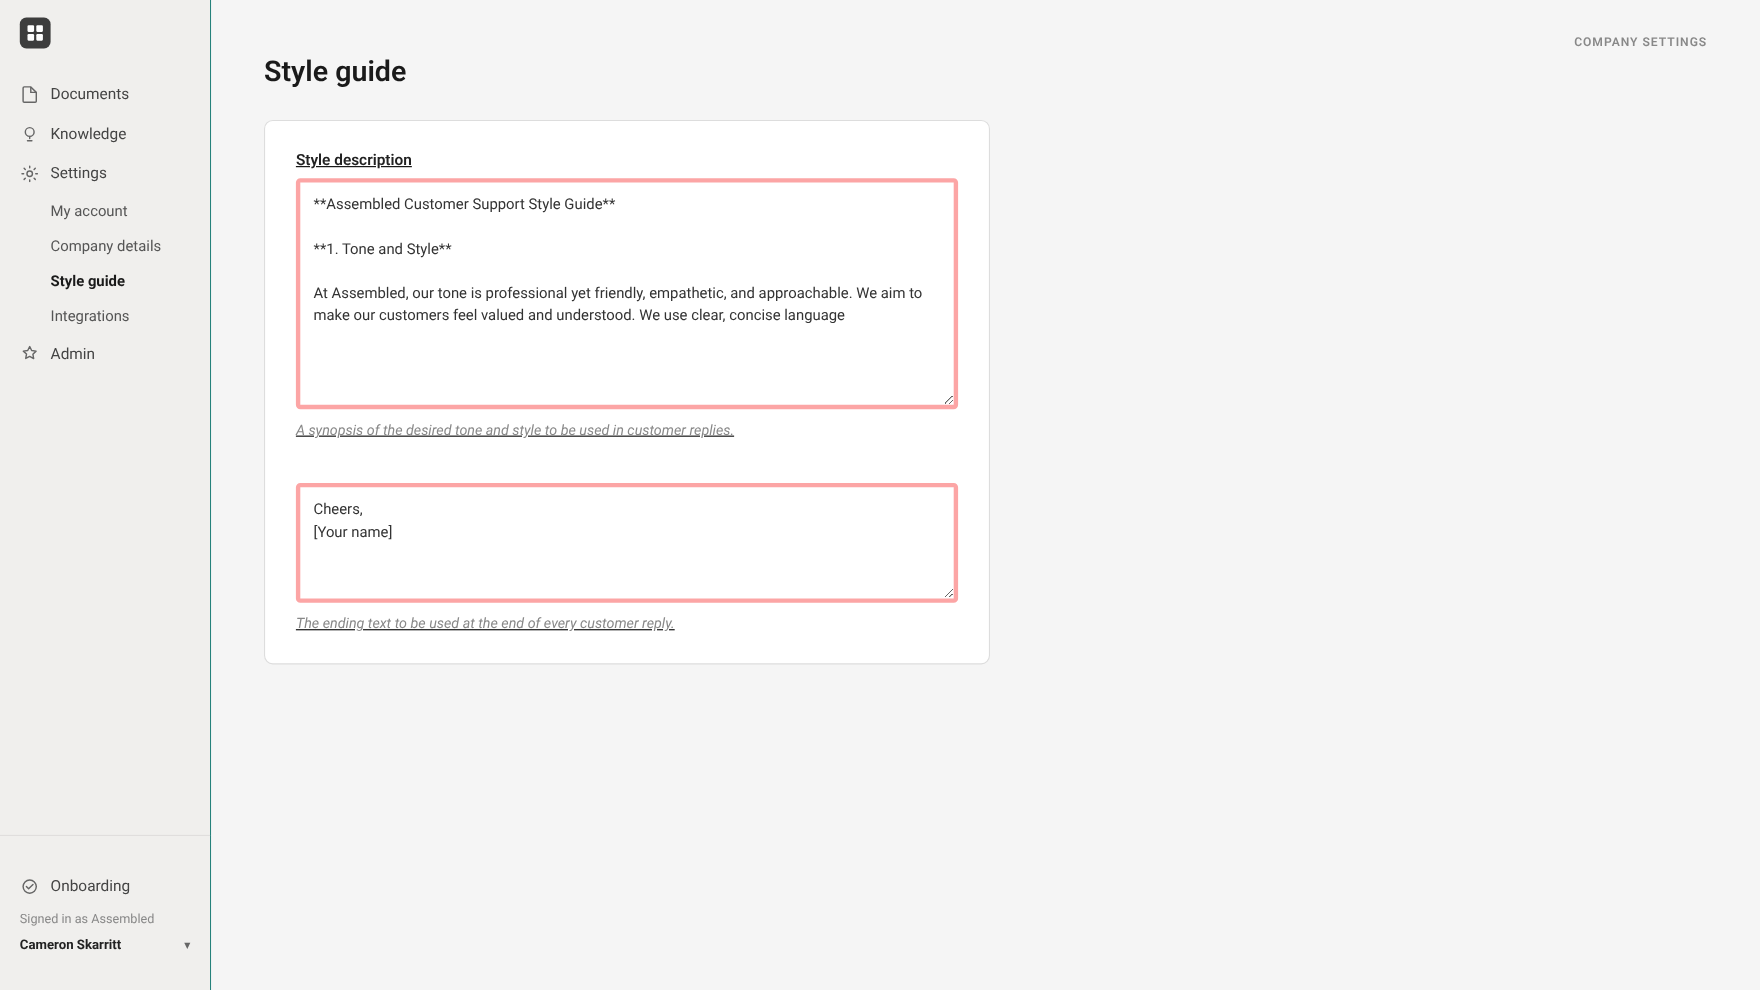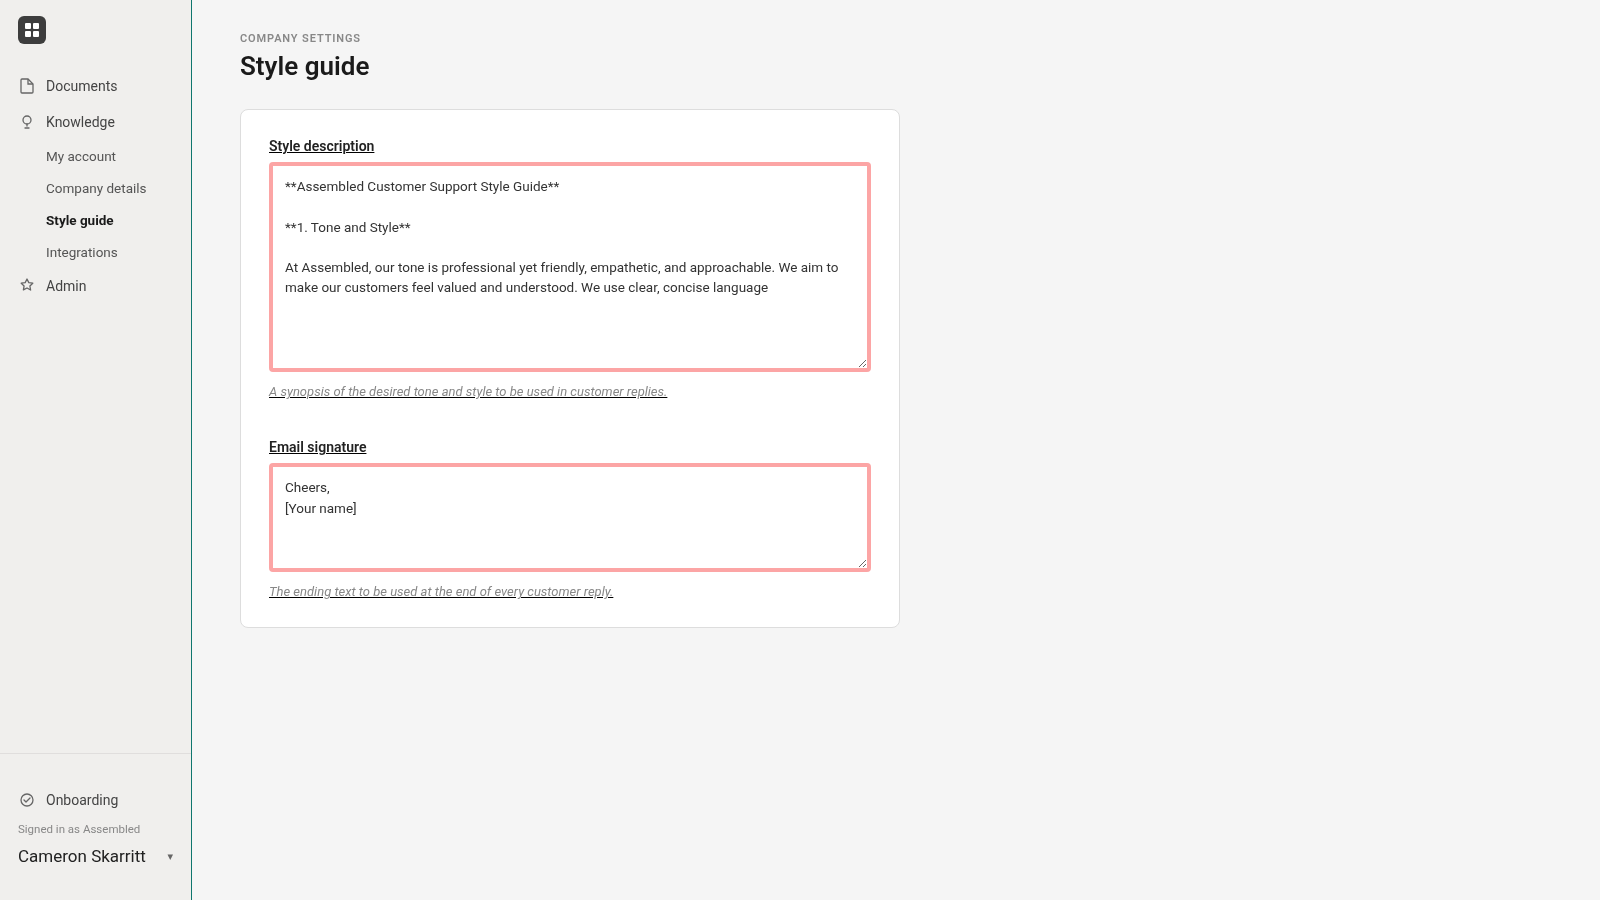--- a/index.html
+++ b/index.html
@@ -97,22 +97,22 @@
 
     .user-row {
       display: flex;
       align-items: center;
       gap: 8px;
       padding: 6px 18px;
       cursor: pointer;
     }
 
     .user-name {
-      font-size: 17px;
-      font-weight: 400;
+      font-size: 12px;
+      font-weight: 700;
       color: #222;
       flex: 1;
     }
 
     .chevron-icon {
       font-size: 11px;
       color: #666;
     }
 
     
@@ -123,20 +123,21 @@
       overflow-y: auto;
     }
 
     .breadcrumb {
       font-size: 11px;
       font-weight: 600;
       letter-spacing: 0.08em;
       color: #888;
       text-transform: uppercase;
       margin-bottom: 6px;
+      text-align: right;
     }
 
     .page-title {
       font-size: 26px;
       font-weight: 600;
       color: #1a1a1a;
       margin-bottom: 28px;
     }
 
     .card {
@@ -212,20 +213,29 @@
     <div class="nav-item">
       <span class="nav-icon">
         <svg width="16" height="16" viewBox="0 0 16 16" fill="none">
           <circle cx="8" cy="6" r="4" stroke="#666" stroke-width="1.3" fill="none"></circle>
           <path d="M8 10v2M6 14h4" stroke="#666" stroke-width="1.3" stroke-linecap="round"></path>
         </svg>
       </span>
       <span>Knowledge</span>
     </div>
 
+    <div class="nav-item">
+      <span class="nav-icon">
+        <svg width="16" height="16" viewBox="0 0 16 16" fill="none">
+          <circle cx="8" cy="8" r="2.5" stroke="#666" stroke-width="1.3" fill="none"></circle>
+          <path d="M8 1v1.5M8 13.5V15M1 8h1.5M13.5 8H15M2.93 2.93l1.06 1.06M12.01 12.01l1.06 1.06M13.07 2.93l-1.06 1.06M3.99 12.01l-1.06 1.06" stroke="#666" stroke-width="1.3" stroke-linecap="round"></path>
+        </svg>
+      </span>
+      <span>Settings</span>
+    </div>
 
     <div class="nav-sub-item">
       <span>My account</span>
     </div>
     <div class="nav-sub-item">
       <span>Company details</span>
     </div>
     <div class="nav-sub-item active">
       <span>Style guide</span>
     </div>
@@ -273,19 +283,18 @@
       <div class="field-label">Style description</div>
       <textarea class="field-textarea" rows="9" style="">**Assembled Customer Support Style Guide**
 
 **1. Tone and Style**
 
 At Assembled, our tone is professional yet friendly, empathetic, and approachable. We aim to make our customers feel valued and understood. We use clear, concise language</textarea>
       <div class="field-hint">A synopsis of the desired tone and style to be used in customer replies.</div>
     </div>
 
     <div class="field-group">
-      <div class="field-label">Email signature</div>
       <textarea class="field-textarea" rows="4" style="">Cheers,
 [Your name]</textarea>
       <div class="field-hint">The ending text to be used at the end of every customer reply.</div>
     </div>
   </div>
 </main>
 
 </body></html>

